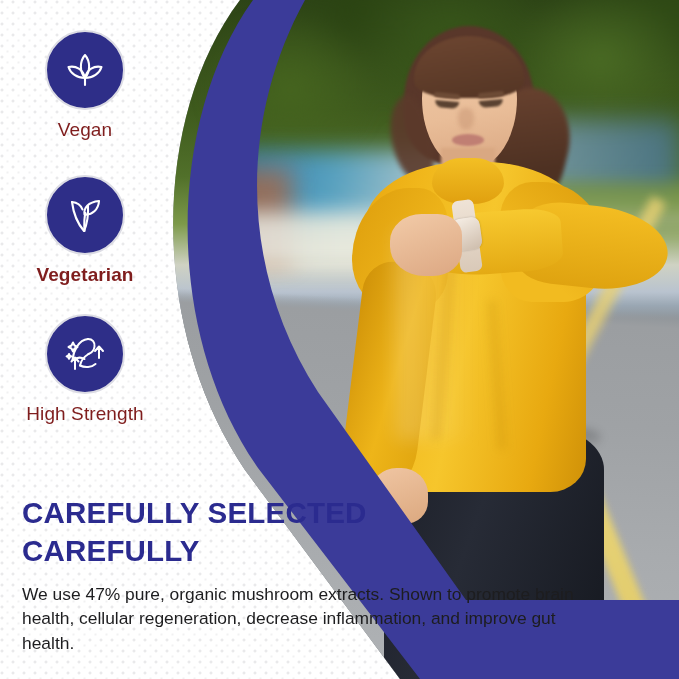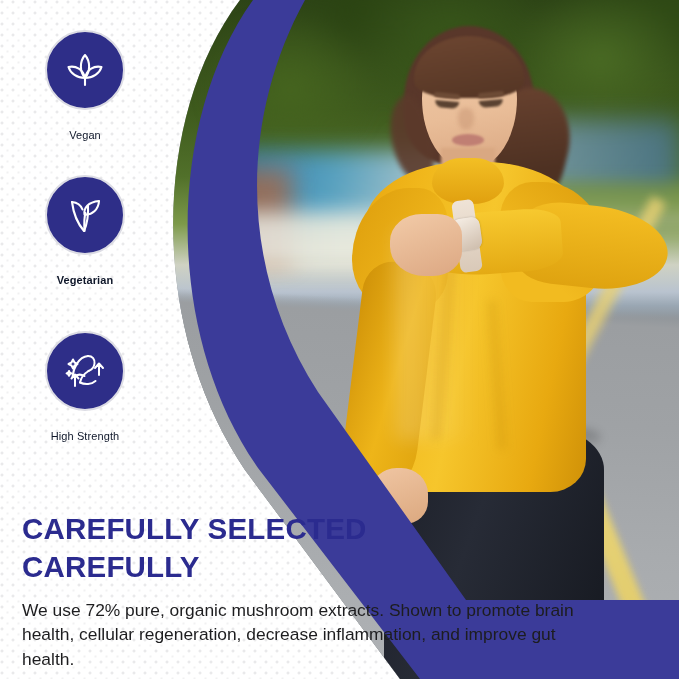--- a/index.html
+++ b/index.html
@@ -347,46 +347,46 @@
     z-index: 5;
   }
   .icon-item {
     position: absolute;
     width: 170px;
     text-align: center;
     left: 0px;
   }
   .icon-item.i1 { top: 30px; }
   .icon-item.i2 { top: 175px; font-weight: bold; }
-  .icon-item.i3 { top: 331px; }
+  .icon-item.i3 { top: 314px; }
 
   .icon-circle {
     width: 80px; height: 80px;
     margin: 0 auto;
     border-radius: 50%;
     background: #2e2e88;
     border: 2px solid #dcdce4;
     box-sizing: border-box;
     display: flex;
     align-items: center;
     justify-content: center;
   }
   .icon-label {
-    margin-top: 19px;
-    font-size: 11px;
-    color: #0f172a;
+    margin-top: 9px;
+    font-size: 19px;
+    color: #7f1d1d;
     letter-spacing: .1px;
     font-family: "Liberation Sans", sans-serif;
   }
 
   
   .text-block {
     position: absolute;
     left: 22px;
-    top: 510px;
+    top: 494px;
     width: 560px;
     z-index: 6;
   }
   .headline {
     margin: 0;
     font-size: 29.5px;
     line-height: 1.28;
     font-weight: bold;
     color: #2b2b8f;
     letter-spacing: 0.2px;
@@ -517,16 +517,16 @@
       </div>
       <div class="icon-label">High Strength</div>
     </div>
   </div>
 
   <div class="text-block">
     <h1 class="headline">
       <span>CAREFULLY SELECTED</span><br>
       <span>CAREFULLY</span>
     </h1>
-    <p class="body-copy">We use 72% pure, organic mushroom extracts. Shown to promote brain health, cellular regeneration, decrease inflammation, and improve gut health.</p>
+    <p class="body-copy">We use 47% pure, organic mushroom extracts. Shown to promote brain health, cellular regeneration, decrease inflammation, and improve gut health.</p>
   </div>
 
 </div>
 
 </body></html>

